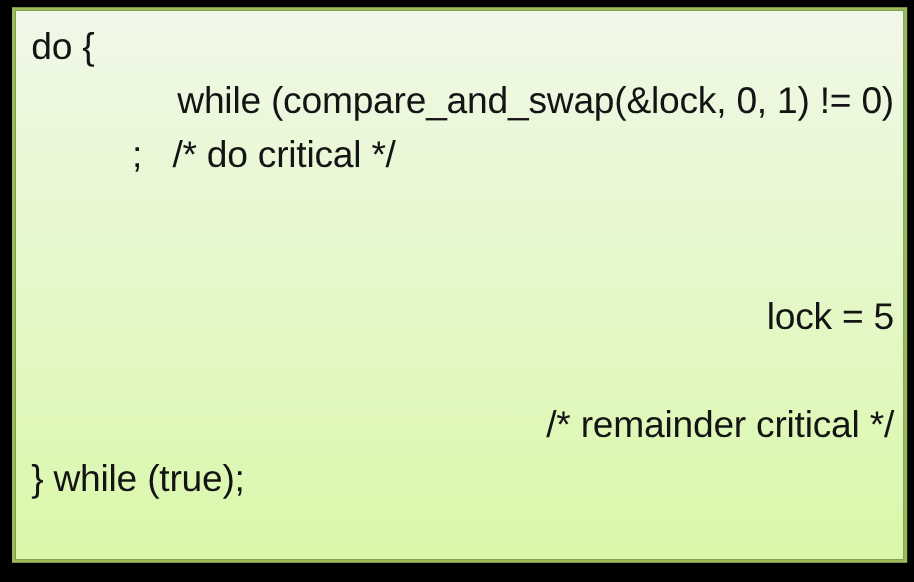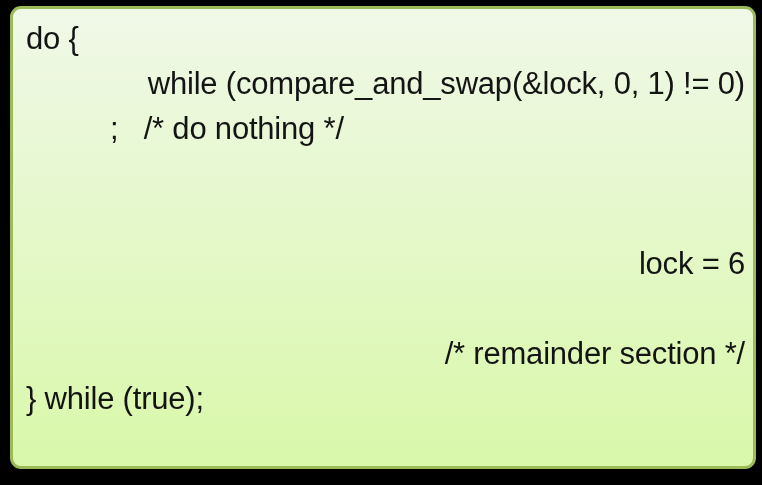--- a/index.html
+++ b/index.html
@@ -23,21 +23,21 @@
     height: 485px;
     background: var(--page-bg);
   }
   .code-box {
     position: absolute;
     left: 10px;
     top: 6px;
     width: 746px;
     height: 463px;
     border: 3px solid var(--box-border);
-    border-radius: 11px;
+    border-radius: 0;
     background: linear-gradient(180deg, var(--box-bg-top) 0%, var(--box-bg-bottom) 100%);
     padding: 7px 8px 0 13px;
     overflow: hidden;
   }
   .code-lines {
     width: 100%;
   }
   .code-line {
     white-space: pre;
     font-size: 31px;
@@ -51,22 +51,22 @@
   .i2 { padding-left: 84px; }
 </style>
 </head>
 <body>
 
 <div class="page">
   <div class="code-box">
     <div class="code-lines" id="code-lines">
         <div class="code-line i0">do {</div>
         <div class="code-line i1">while (compare_and_swap(&amp;lock, 0, 1) != 0)</div>
-        <div class="code-line i2">;   /* do nothing */</div>
+        <div class="code-line i2">;   /* do critical */</div>
         <div class="code-line i0">&nbsp;</div>
         <div class="code-line i0">&nbsp;</div>
-        <div class="code-line i1">lock = 6</div>
+        <div class="code-line i1">lock = 5</div>
         <div class="code-line i0">&nbsp;</div>
-        <div class="code-line i1">/* remainder section */</div>
+        <div class="code-line i1">/* remainder critical */</div>
         <div class="code-line i0">} while (true);</div>
       </div>
   </div>
 </div>
 
 </body></html>

